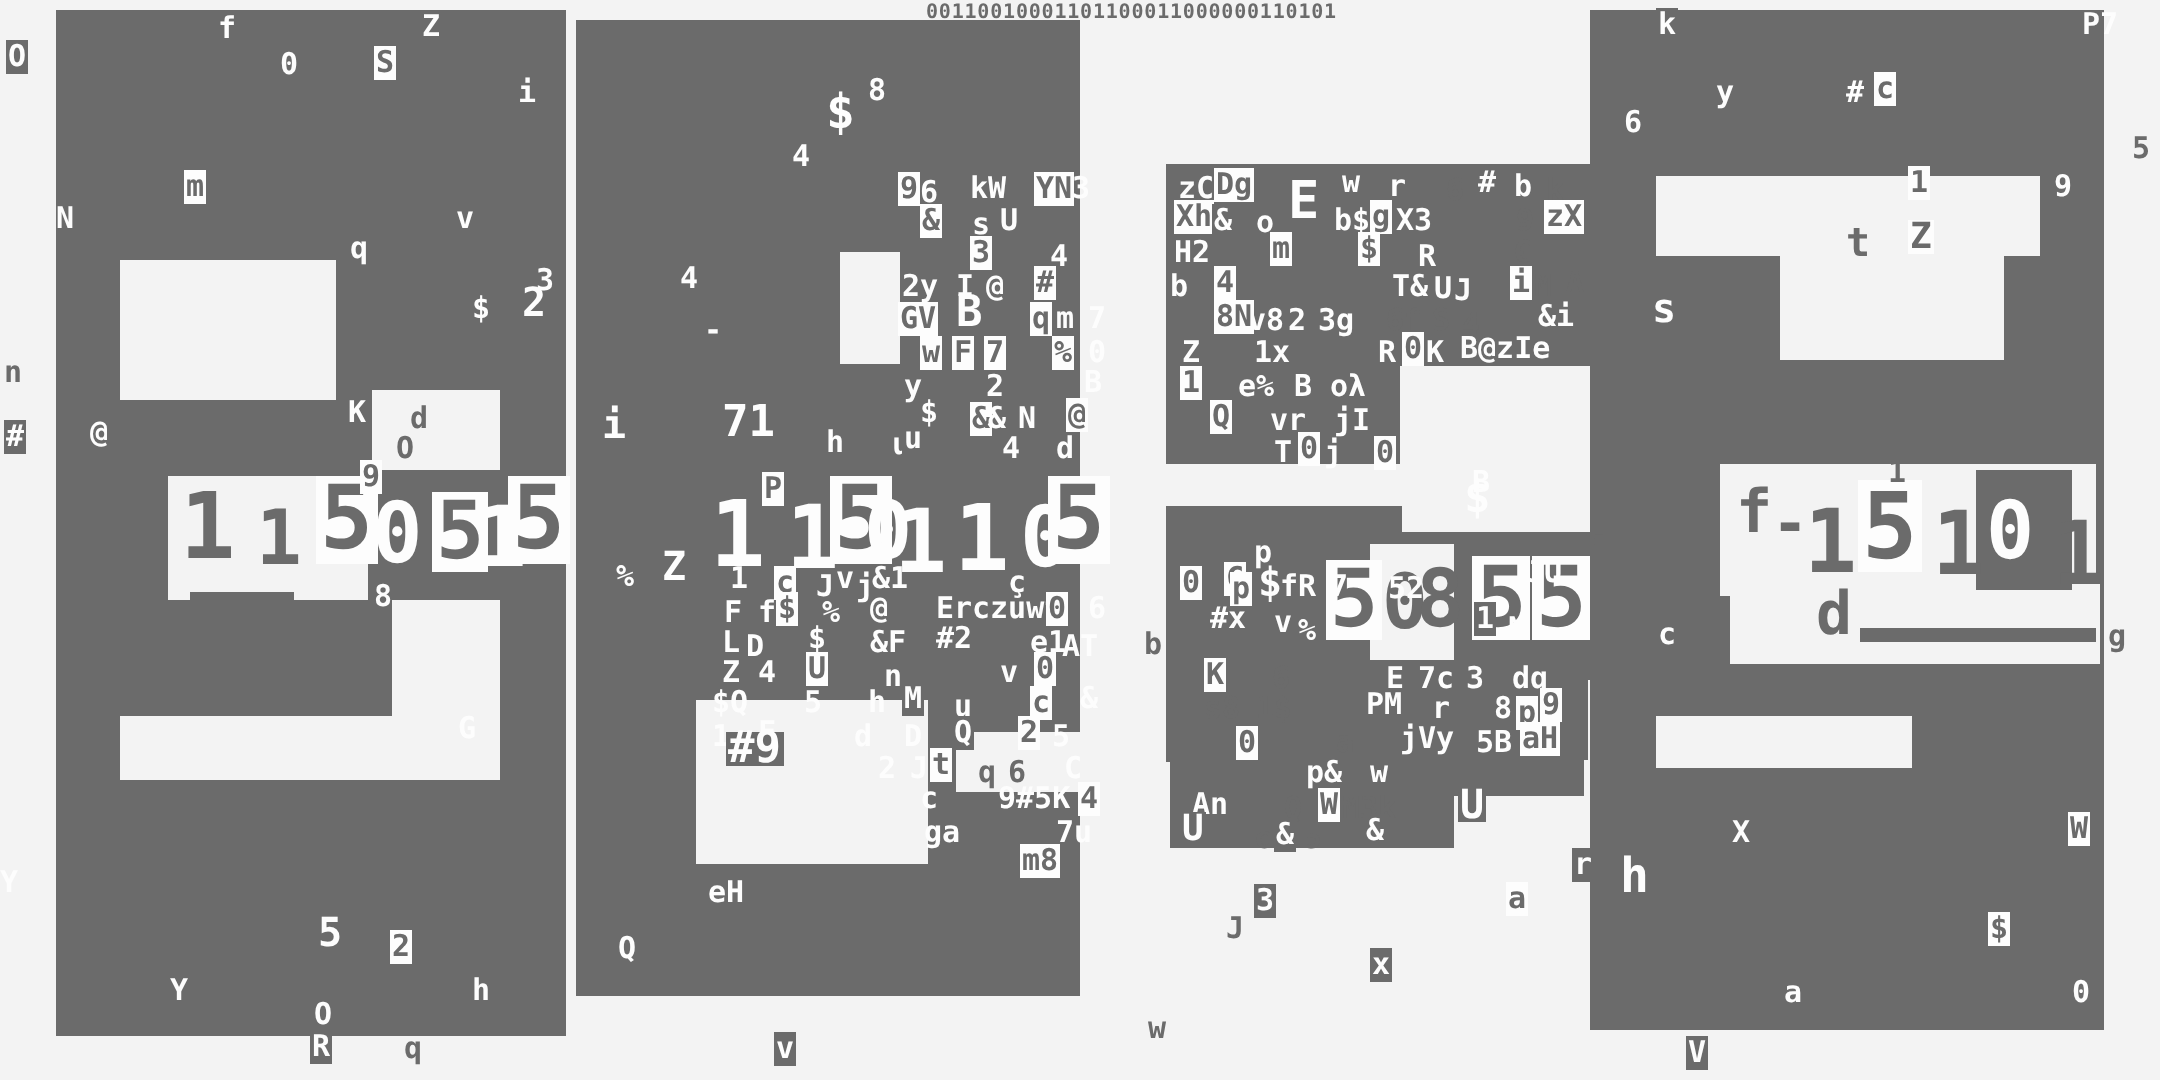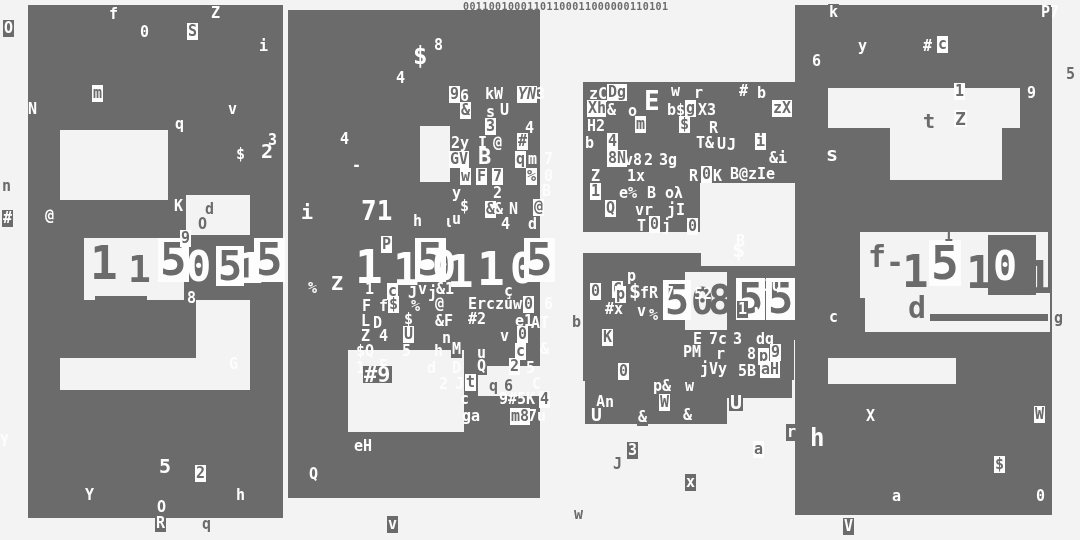--- a/index.html
+++ b/index.html
@@ -118,21 +118,21 @@
       <div class="abs g w" style="left: 236px; top: 487px;">h</div>
       <div class="abs g w" style="left: 157px; top: 499px;">O</div>
       <div class="abs g wb" style="left: 155px; top: 515px;">R</div>
       <div class="abs g d" style="left: 202px; top: 516px;">q</div>
       <div class="abs g w" style="left: 413px; top: 48px; font-size: 24px;">$</div>
       <div class="abs g w" style="left: 434px; top: 37px;">8</div>
       <div class="abs g w" style="left: 396px; top: 70px;">4</div>
       <div class="abs g db" style="left: 449px; top: 86px;">9</div>
       <div class="abs g w" style="left: 460px; top: 88px;">6</div>
       <div class="abs g w" style="left: 485px; top: 86px;">kW</div>
-      <div class="abs g db" style="left: 517px; top: 86px; font-style: italic;">YN</div>
+      <div class="abs g db" style="left: 517px; top: 86px;">YN</div>
       <div class="abs g w" style="left: 536px; top: 86px;">3</div>
       <div class="abs g db" style="left: 460px; top: 102px;">&amp;</div>
       <div class="abs g w" style="left: 486px; top: 104px;">s</div>
       <div class="abs g w" style="left: 500px; top: 102px;">U</div>
       <div class="abs g db" style="left: 485px; top: 118px;">3</div>
       <div class="abs g w" style="left: 525px; top: 120px;">4</div>
       <div class="abs g w" style="left: 451px; top: 135px;">2y</div>
       <div class="abs g w" style="left: 478px; top: 135px;">I</div>
       <div class="abs g w" style="left: 493px; top: 135px;">@</div>
       <div class="abs g db" style="left: 517px; top: 133px;">#</div>
@@ -151,21 +151,21 @@
       <div class="abs g w" style="left: 542px; top: 183px;">B</div>
       <div class="abs g w" style="left: 460px; top: 198px;">$</div>
       <div class="abs g db" style="left: 485px; top: 201px;">&amp;</div>
       <div class="abs g w" style="left: 494px; top: 201px;">&amp;</div>
       <div class="abs g w" style="left: 509px; top: 201px;">N</div>
       <div class="abs g db" style="left: 533px; top: 199px;">@</div>
       <div class="abs g wb" style="left: 445px; top: 214px;">u</div>
       <div class="abs g w" style="left: 501px; top: 216px;">4</div>
       <div class="abs g w" style="left: 528px; top: 216px;">d</div>
       <div class="abs g w" style="left: 301px; top: 204px; font-size: 20px;">i</div>
-      <div class="abs g w" style="left: 361px; top: 203px; font-size: 26px;">71</div>
+      <div class="abs g w" style="left: 361px; top: 203px; font-size: 22px;">71</div>
       <div class="abs g w" style="left: 413px; top: 213px;">h</div>
       <div class="abs g wb" style="left: 451px; top: 211px;">u</div>
       <div class="abs g w" style="left: 308px; top: 280px;">%</div>
       <div class="abs g w" style="left: 331px; top: 275px; font-size: 20px;">Z</div>
       <div class="abs g db" style="left: 381px; top: 236px;">P</div>
       <div class="abs g w" style="left: 365px; top: 281px;">1</div>
       <div class="abs g db" style="left: 387px; top: 283px;">c</div>
       <div class="abs g w" style="left: 408px; top: 285px;">J</div>
       <div class="abs g w" style="left: 418px; top: 281px;">v</div>
       <div class="abs g w" style="left: 428px; top: 285px;">j</div>
@@ -211,21 +211,21 @@
       <div class="abs g w" style="left: 439px; top: 376px;">2</div>
       <div class="abs g w" style="left: 455px; top: 376px;">J</div>
       <div class="abs g db" style="left: 465px; top: 374px;">t</div>
       <div class="abs g d" style="left: 489px; top: 378px;">q</div>
       <div class="abs g d" style="left: 504px; top: 378px;">6</div>
       <div class="abs g w" style="left: 532px; top: 376px;">C</div>
       <div class="abs g w" style="left: 460px; top: 391px;">c</div>
       <div class="abs g w" style="left: 499px; top: 391px;">9#5K</div>
       <div class="abs g db" style="left: 539px; top: 391px;">4</div>
       <div class="abs g w" style="left: 462px; top: 408px;">ga</div>
-      <div class="abs g db" style="left: 510px; top: 408px;">m8</div>
+      <div class="abs g db" style="left: 510px; top: 422px;">m8</div>
       <div class="abs g w" style="left: 528px; top: 408px;">7u</div>
       <div class="abs g w" style="left: 354px; top: 438px;">eH</div>
       <div class="abs g wb" style="left: 387px; top: 516px;">v</div>
       <div class="abs g w" style="left: 589px; top: 86px;">zC</div>
       <div class="abs g db" style="left: 607px; top: 84px;">Dg</div>
       <div class="abs g wb" style="left: 670px; top: 83px;">w</div>
       <div class="abs g wb" style="left: 693px; top: 85px;">r</div>
       <div class="abs g d" style="left: 723px; top: 87px;">6</div>
       <div class="abs g wb" style="left: 738px; top: 83px;">#</div>
       <div class="abs g wb" style="left: 756px; top: 85px;">b</div>

